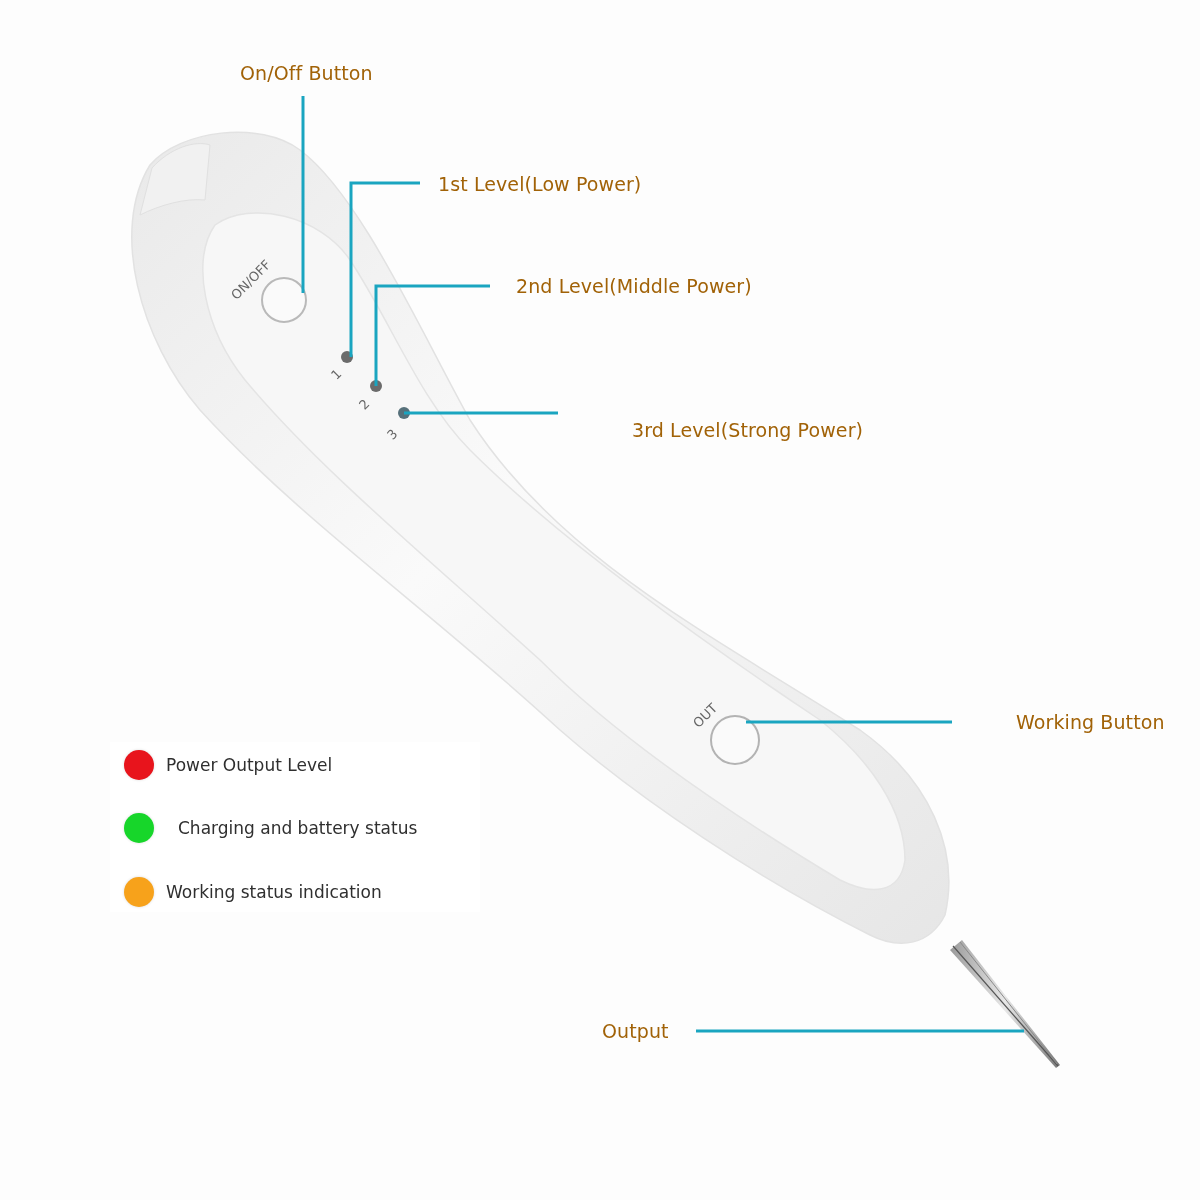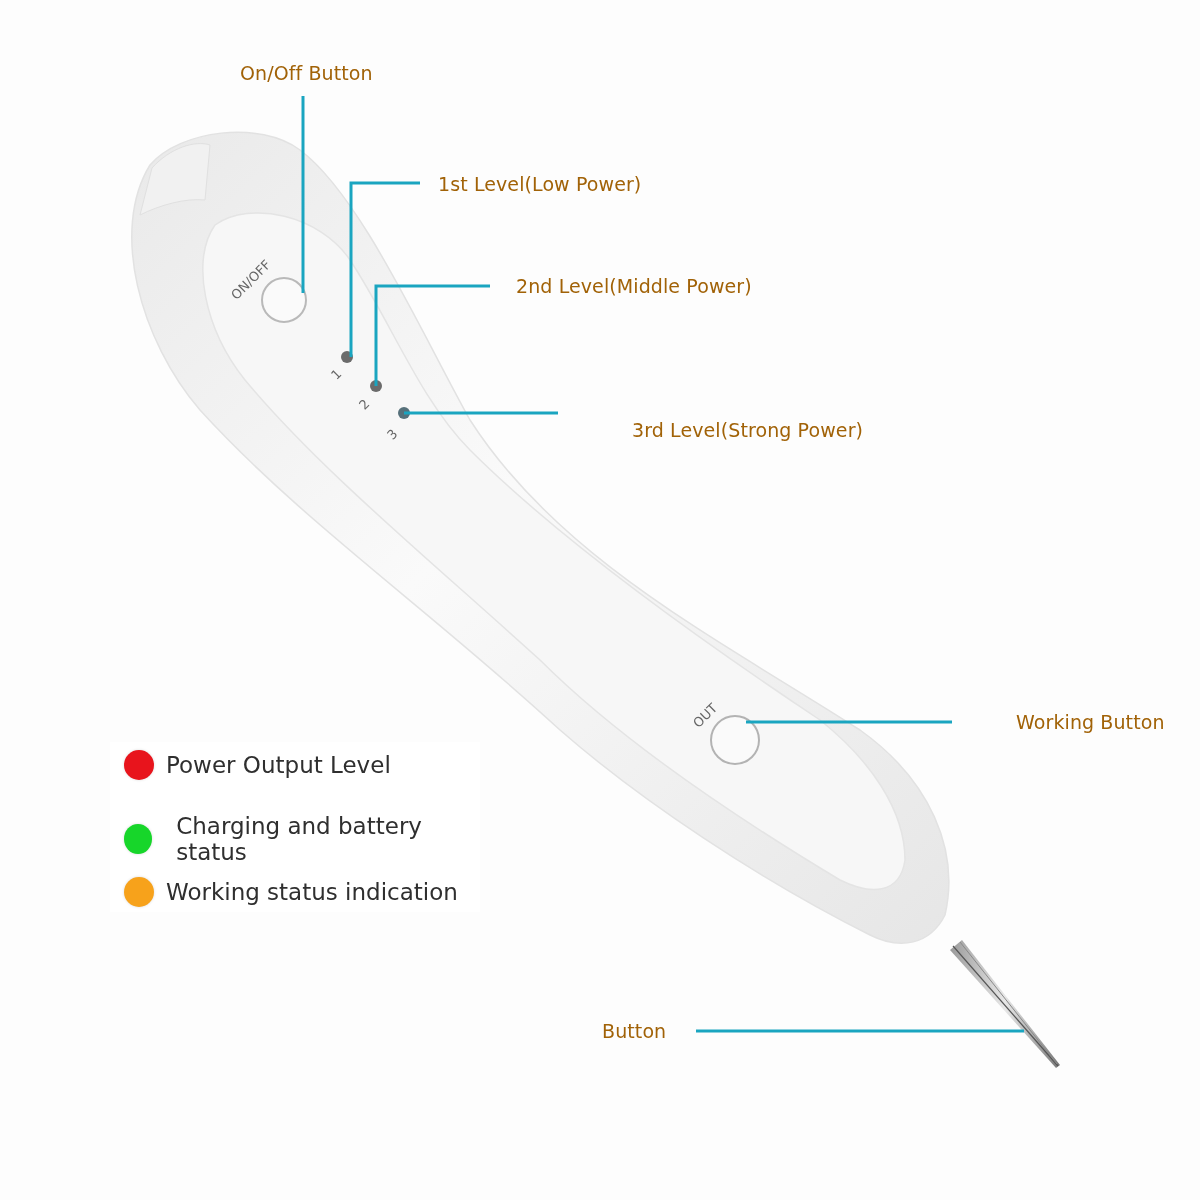--- a/index.html
+++ b/index.html
@@ -4,21 +4,21 @@
   <style>
     html, body { margin: 0; padding: 0; background: #ffffff; }
     body { width: 1200px; height: 1200px; position: relative; overflow: hidden;
            font-family: "DejaVu Sans", sans-serif; color: #2d2d2d; }
     .canvas { position: absolute; left: 0; top: 0; width: 1200px; height: 1200px; background: #fdfdfd; }
     svg.device { position: absolute; left: 0; top: 0; }
     .label { position: absolute; font-size: 19px; color: #a16207; white-space: nowrap; letter-spacing: 0.1px; }
     .legend { position: absolute; left: 110px; top: 742px; width: 370px; height: 170px; background: #ffffff; }
     .legend-item { position: absolute; left: 14px; display: flex; align-items: center; }
     .legend-dot { width: 30px; height: 30px; border-radius: 50%; margin-right: 12px; box-shadow: 0 0 3px rgba(0,0,0,0.15); }
-    .legend-text { font-size: 23px; color: #2f2f2f; }
+    .legend-text { font-size: 17px; color: #2f2f2f; }
     .rot-text { position: absolute; font-size: 13px; color: #666; transform-origin: left top; }
   </style>
 </head>
 <body>
 
 <div class="canvas">
 
   <svg class="device" width="1200" height="1200" viewBox="0 0 1200 1200">
     <defs>
       <linearGradient id="bodyGrad" x1="0" y1="0" x2="1" y2="1">
@@ -79,21 +79,21 @@
   <div class="rot-text" style="left:690px; top:720px; transform: rotate(-45deg);">OUT</div>
   <div class="rot-text" style="left:328px; top:372px; transform: rotate(-45deg);">1</div>
   <div class="rot-text" style="left:356px; top:402px; transform: rotate(-45deg);">2</div>
   <div class="rot-text" style="left:384px; top:432px; transform: rotate(-45deg);">3</div>
 
   <div class="label" style="left:240px; top:62px;">On/Off Button</div>
   <div class="label" style="left:438px; top:173px;">1st Level(Low Power)</div>
   <div class="label" style="left:516px; top:275px;">2nd Level(Middle Power)</div>
   <div class="label" style="left:604px; top:419px;margin-left:28px;">3rd Level(Strong Power)</div>
   <div class="label" style="left:976px; top:711px;margin-left:40px;">Working Button</div>
-  <div class="label" style="left:602px; top:1020px;">Button</div>
+  <div class="label" style="left:602px; top:1020px;">Output</div>
 
   <div class="legend">
     <div class="legend-item" style="top:8px;">
       <div class="legend-dot" style="background:#e8141c;"></div>
       <span class="legend-text">Power Output Level</span>
     </div>
     <div class="legend-item" style="top:71px;gap:12px;">
       <div class="legend-dot" style="background:#17d62a;"></div>
       <span class="legend-text">Charging and battery status</span>
     </div>

